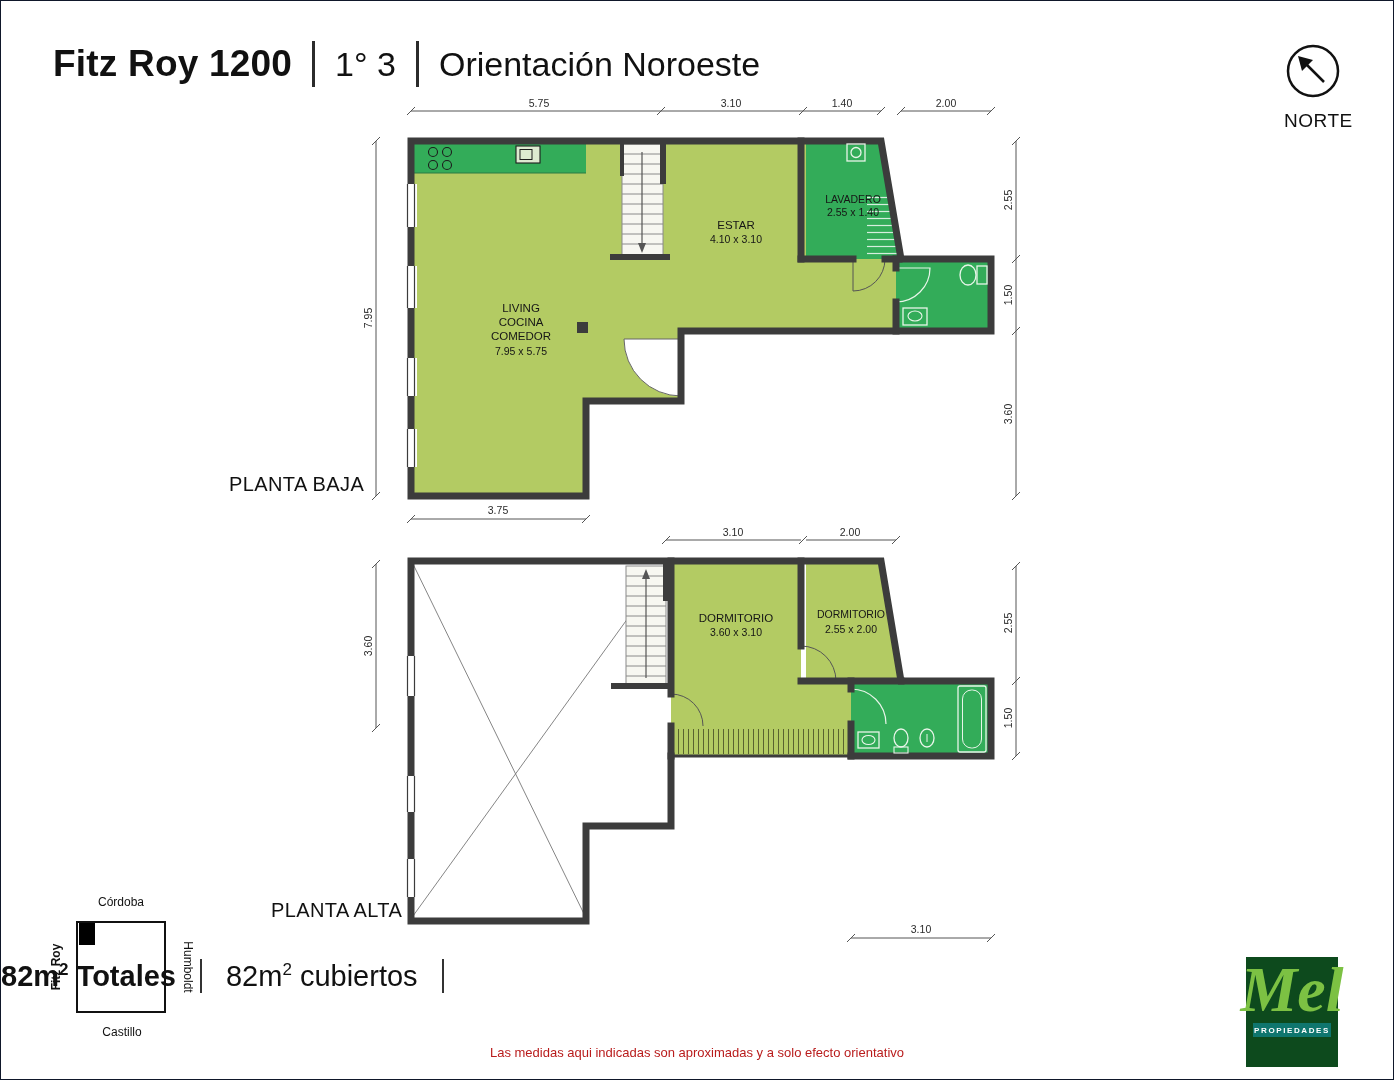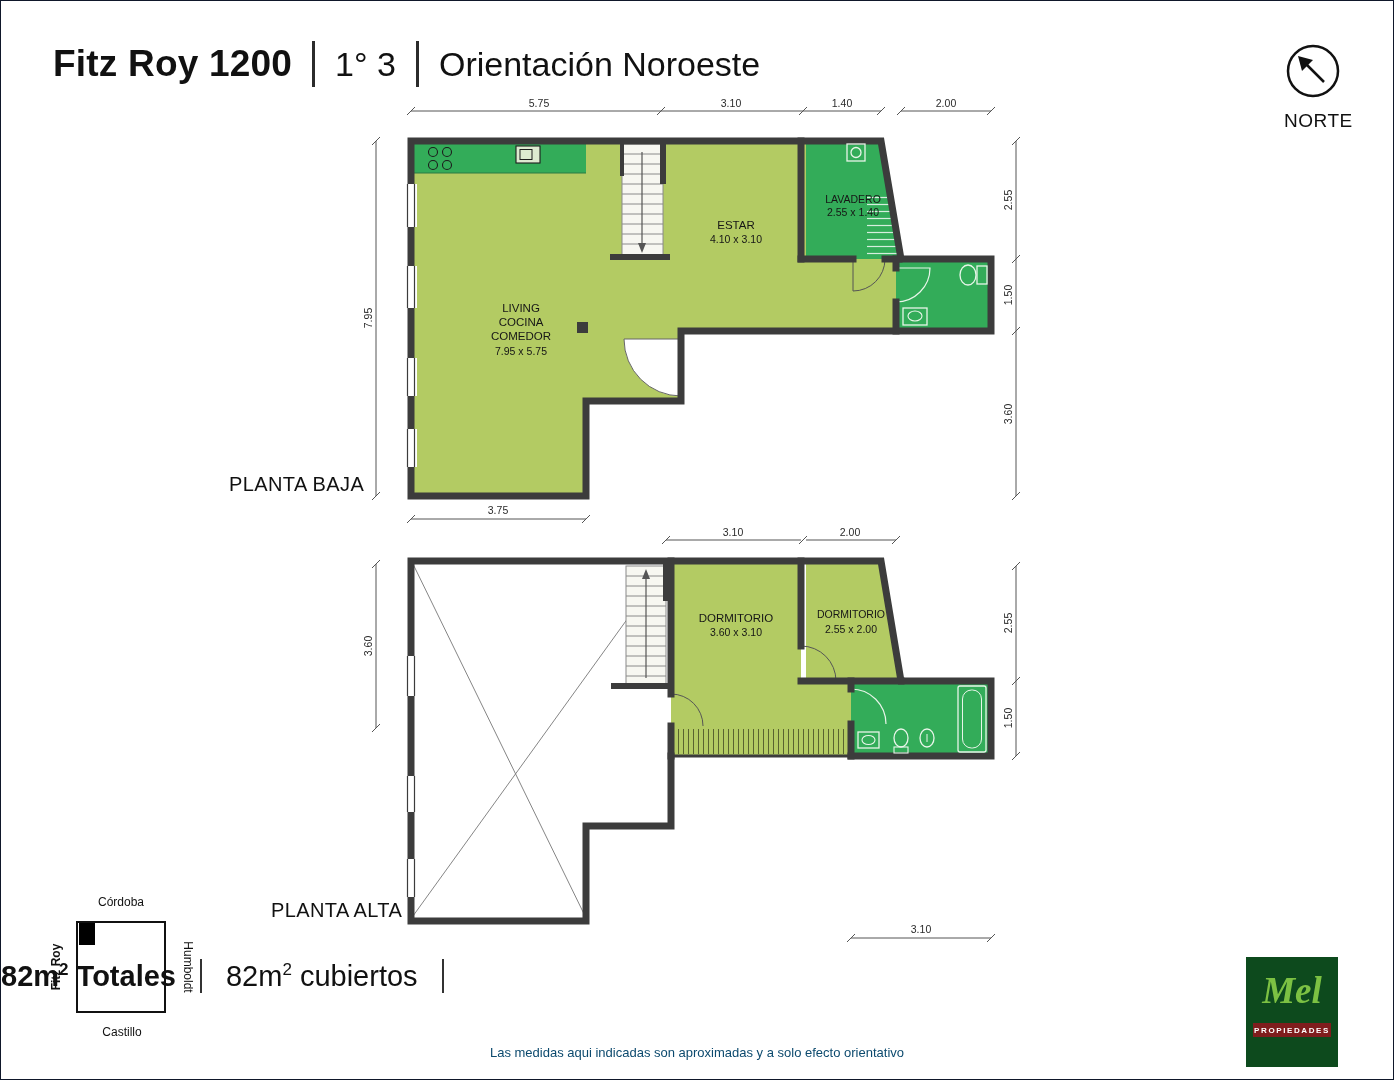--- a/index.html
+++ b/index.html
@@ -32,27 +32,27 @@
   .map-left   { position:absolute; left:15px; top:72px; transform:translate(-50%,-50%) rotate(-90deg); font-weight:700; white-space:nowrap; }
   .map-right  { position:absolute; left:147px; top:72px; transform:translate(-50%,-50%) rotate(90deg); white-space:nowrap; }
   .map-square { position:absolute; left:35px; top:26px; width:90px; height:92px; border:2.5px solid #111; background:#fff; }
   .map-marker { position:absolute; left:38px; top:28px; width:16px; height:22px; background:#000; }
   
   .totals { position:absolute; left:0; top:958px; width:100%; display:flex; justify-content:flex-start; align-items:center; font-size:29px; }
   .totals .seg.bold { font-weight:700; }
   .totals sup { font-size:17px; }
   .totals .vbar { width:2px; height:34px; background:#333; margin:0 24px; }
   
-  .disclaimer { position:absolute; left:0; top:1044px; width:100%; text-align:center; font-size:13px; color:#0c4a6e; }
+  .disclaimer { position:absolute; left:0; top:1044px; width:100%; text-align:center; font-size:13px; color:#b91c1c; }
   
   .logo { position:absolute; left:1245px; top:956px; width:92px; height:110px; background:#0d4a1d; }
   .logo-brand { height:66px; display:flex; align-items:center; justify-content:center;
     font-family:"Liberation Serif","DejaVu Serif",serif; font-style:italic; font-weight:700;
-    font-size:37px; color:#7cc143; }
-  .logo-band { width:78px; margin:0 auto; background:#7f1d1d; color:#ffffff; font-size:8px;
+    font-size:64px; color:#7cc143; }
+  .logo-band { width:78px; margin:0 auto; background:#0f766e; color:#ffffff; font-size:8px;
     font-weight:700; letter-spacing:1.6px; text-align:center; padding:3px 0 2px; }
 </style>
 </head>
 <body>
 
 <div class="page">
 
   <div class="header">
     <span class="title">Fitz Roy 1200</span>
     <span class="vbar"></span>

